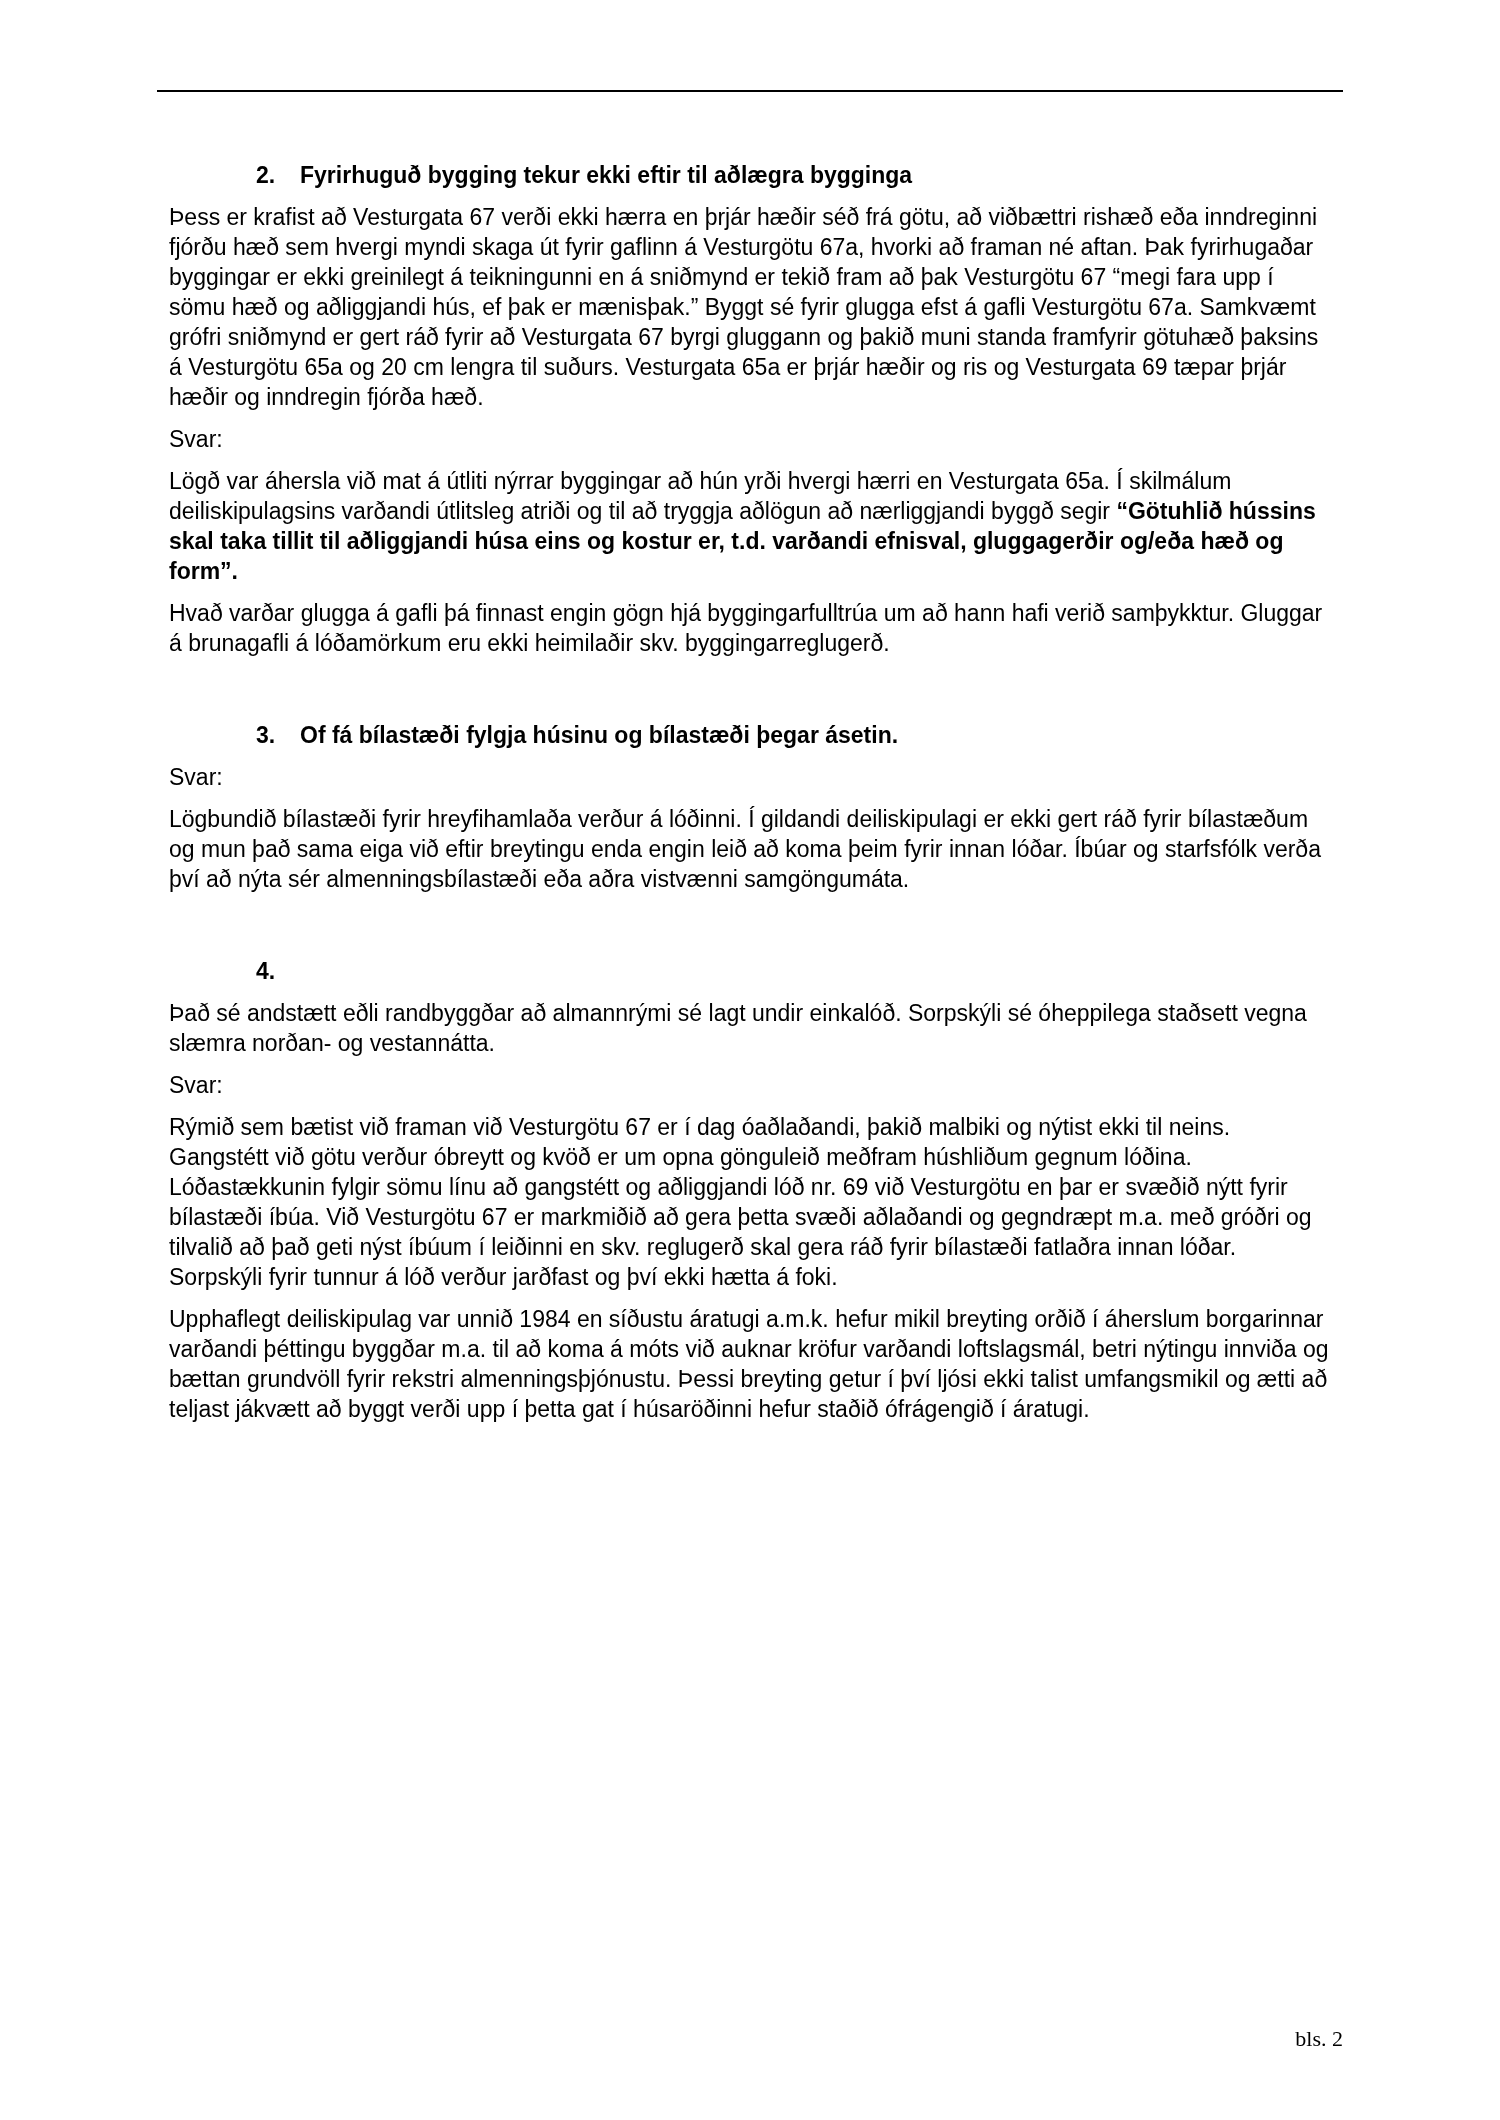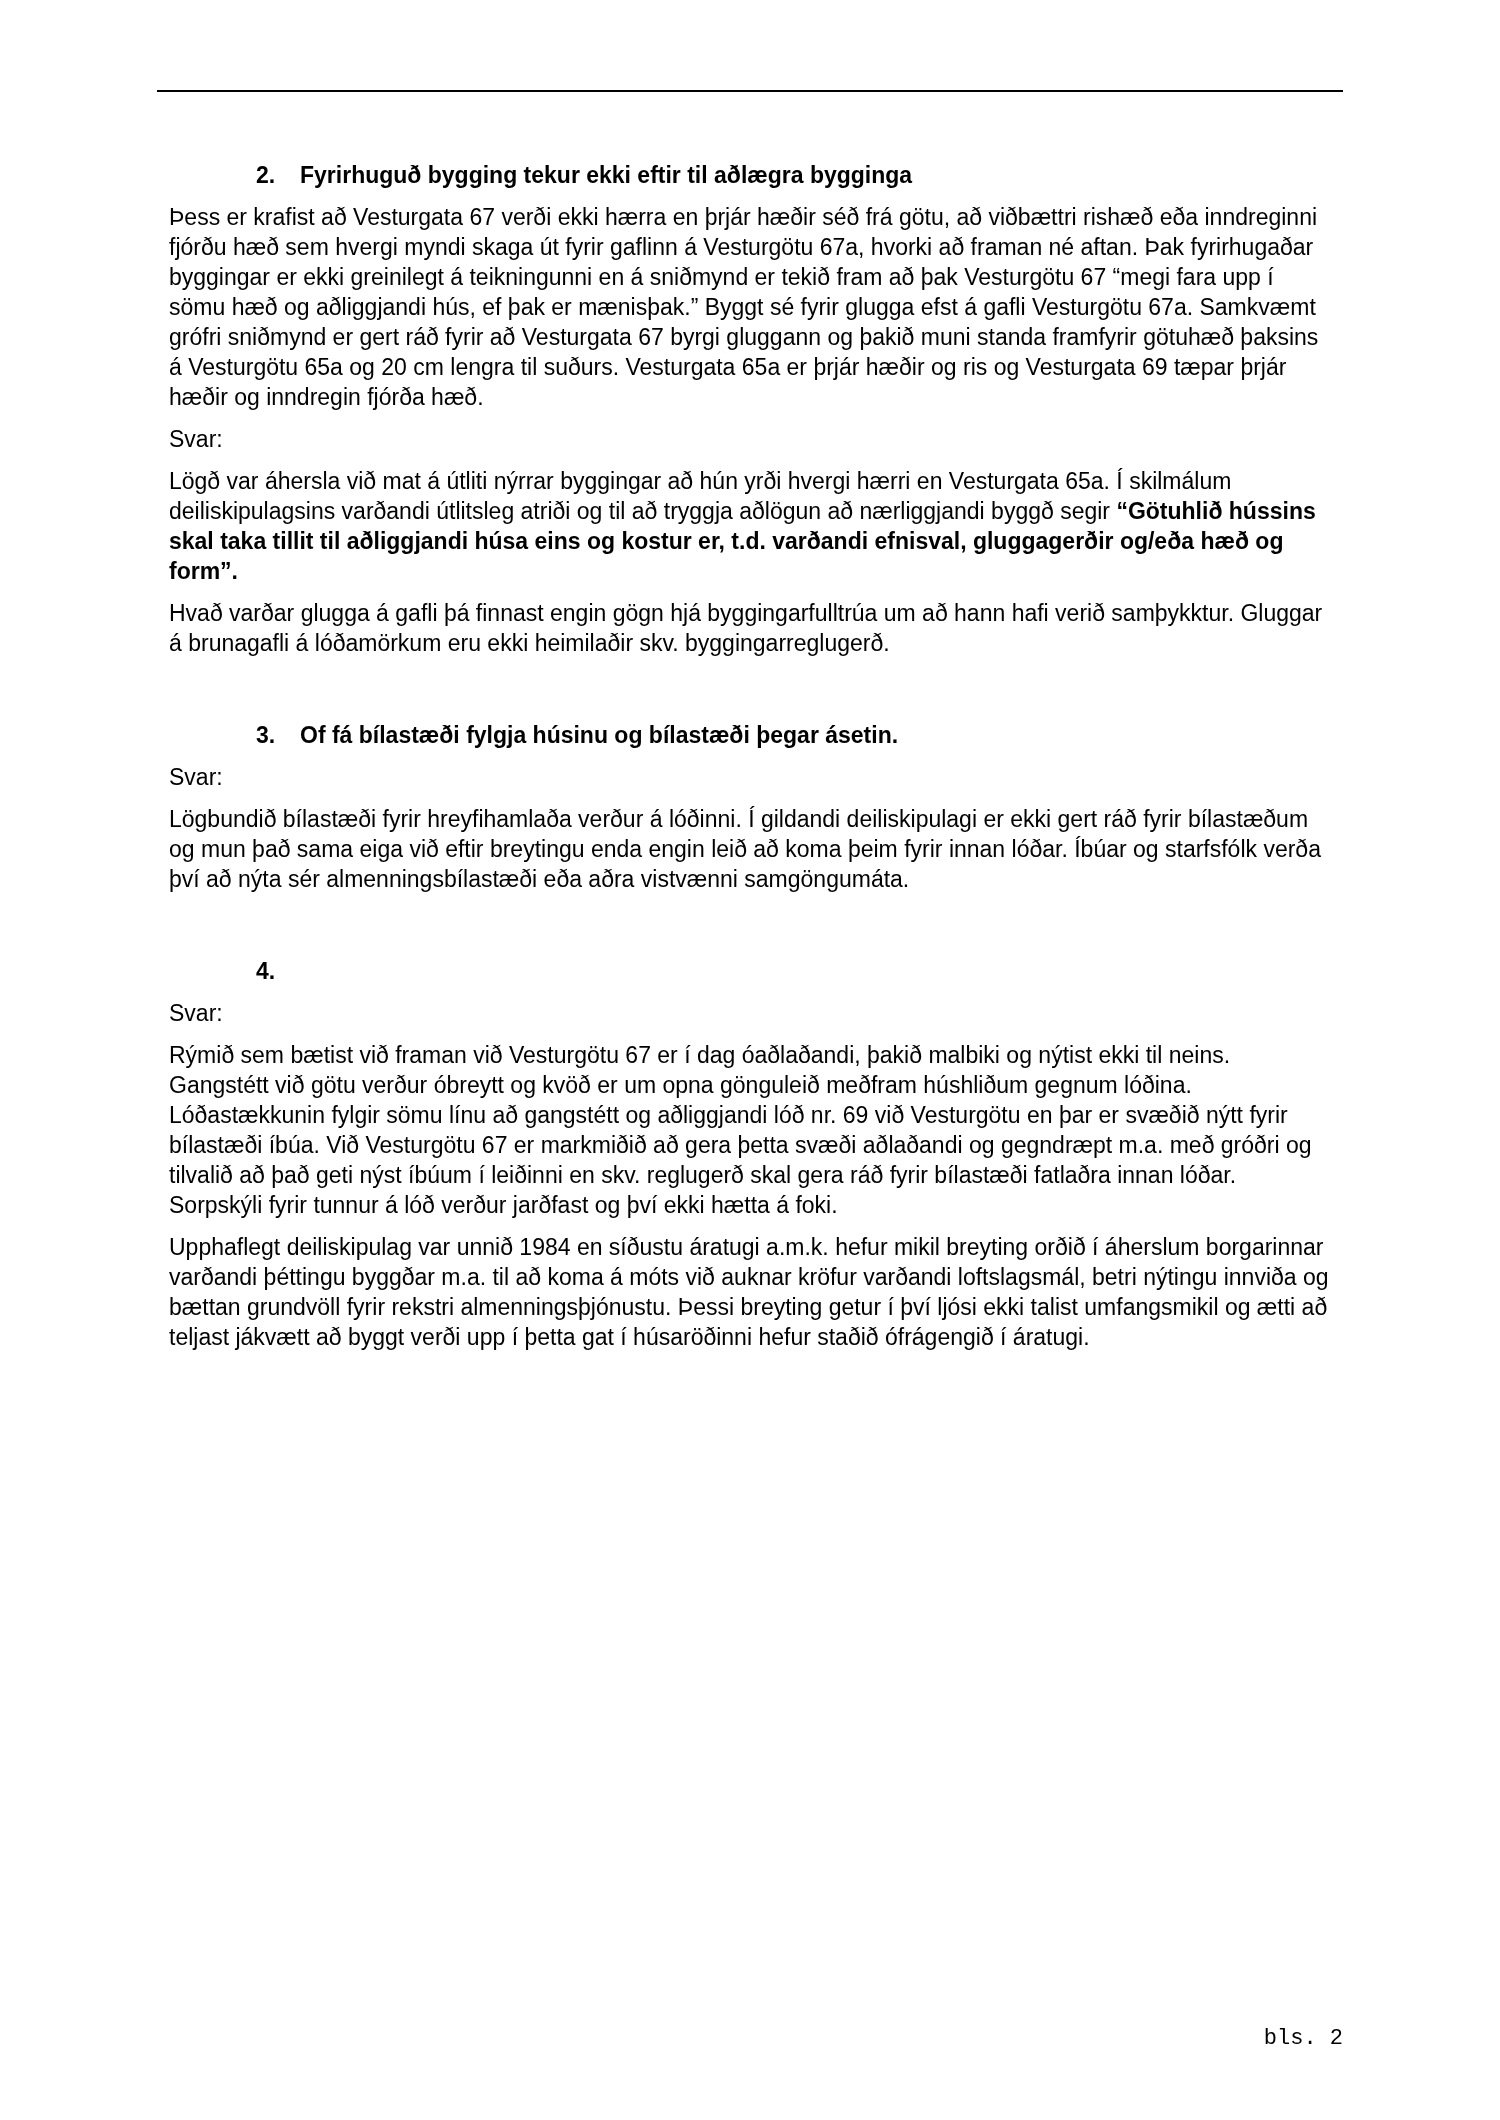--- a/index.html
+++ b/index.html
@@ -51,21 +51,21 @@
   .closing {
     margin-top: 32px;
   }
   .b {
     font-weight: bold;
   }
   .footer {
     position: absolute;
     right: 157px;
     bottom: 68px;
-    font-family: Liberation Mono, monospace;
+    font-family: Liberation Serif, serif;
     font-size: 22px;
     line-height: 26px;
     color: #000000;
   }
 </style>
 </head>
 <body>
 
 <div class="page">
   <div class="content">
@@ -89,20 +89,21 @@
         <span class="htext">Of fá bílastæði fylgja húsinu og bílastæði þegar ásetin.</span>
       </h2>
       <p class="body svar-label">Svar:</p>
       <p class="body">Lögbundið bílastæði fyrir hreyfihamlaða verður á lóðinni. Í gildandi deiliskipulagi er ekki gert ráð fyrir bílastæðum og mun það sama eiga við eftir breytingu enda engin leið að koma þeim fyrir innan lóðar. Íbúar og starfsfólk verða því að nýta sér almenningsbílastæði eða aðra vistvænni samgöngumáta.</p>
     </section>
 
     <section class="section-gap">
       <h2 class="heading">
         <span class="num">4.</span>
       </h2>
+      <p class="body">Það sé andstætt eðli randbyggðar að almannrými sé lagt undir einkalóð. Sorpskýli sé óheppilega staðsett vegna slæmra norðan- og vestannátta.</p>
       <p class="body svar-label">Svar:</p>
       <p class="body">Rýmið sem bætist við framan við Vesturgötu 67 er í dag óaðlaðandi, þakið malbiki og nýtist ekki til neins. Gangstétt við götu verður óbreytt og kvöð er um opna gönguleið meðfram húshliðum gegnum lóðina. Lóðastækkunin fylgir sömu línu að gangstétt og aðliggjandi lóð nr. 69 við Vesturgötu en þar er svæðið nýtt fyrir bílastæði íbúa. Við Vesturgötu 67 er markmiðið að gera þetta svæði aðlaðandi og gegndræpt m.a. með gróðri og tilvalið að það geti nýst íbúum í leiðinni en skv. reglugerð skal gera ráð fyrir bílastæði fatlaðra innan lóðar. Sorpskýli fyrir tunnur á lóð verður jarðfast og því ekki hætta á foki.</p>
     </section>
 
     <p class="body closing">Upphaflegt deiliskipulag var unnið 1984 en síðustu áratugi a.m.k. hefur mikil breyting orðið í áherslum borgarinnar varðandi þéttingu byggðar m.a. til að koma á móts við auknar kröfur varðandi loftslagsmál, betri nýtingu innviða og bættan grundvöll fyrir rekstri almenningsþjónustu. Þessi breyting getur í því ljósi ekki talist umfangsmikil og ætti að teljast jákvætt að byggt verði upp í þetta gat í húsaröðinni hefur staðið ófrágengið í áratugi.</p>
 
   </div>
 
   <div class="footer">bls. 2</div>
 </div>

